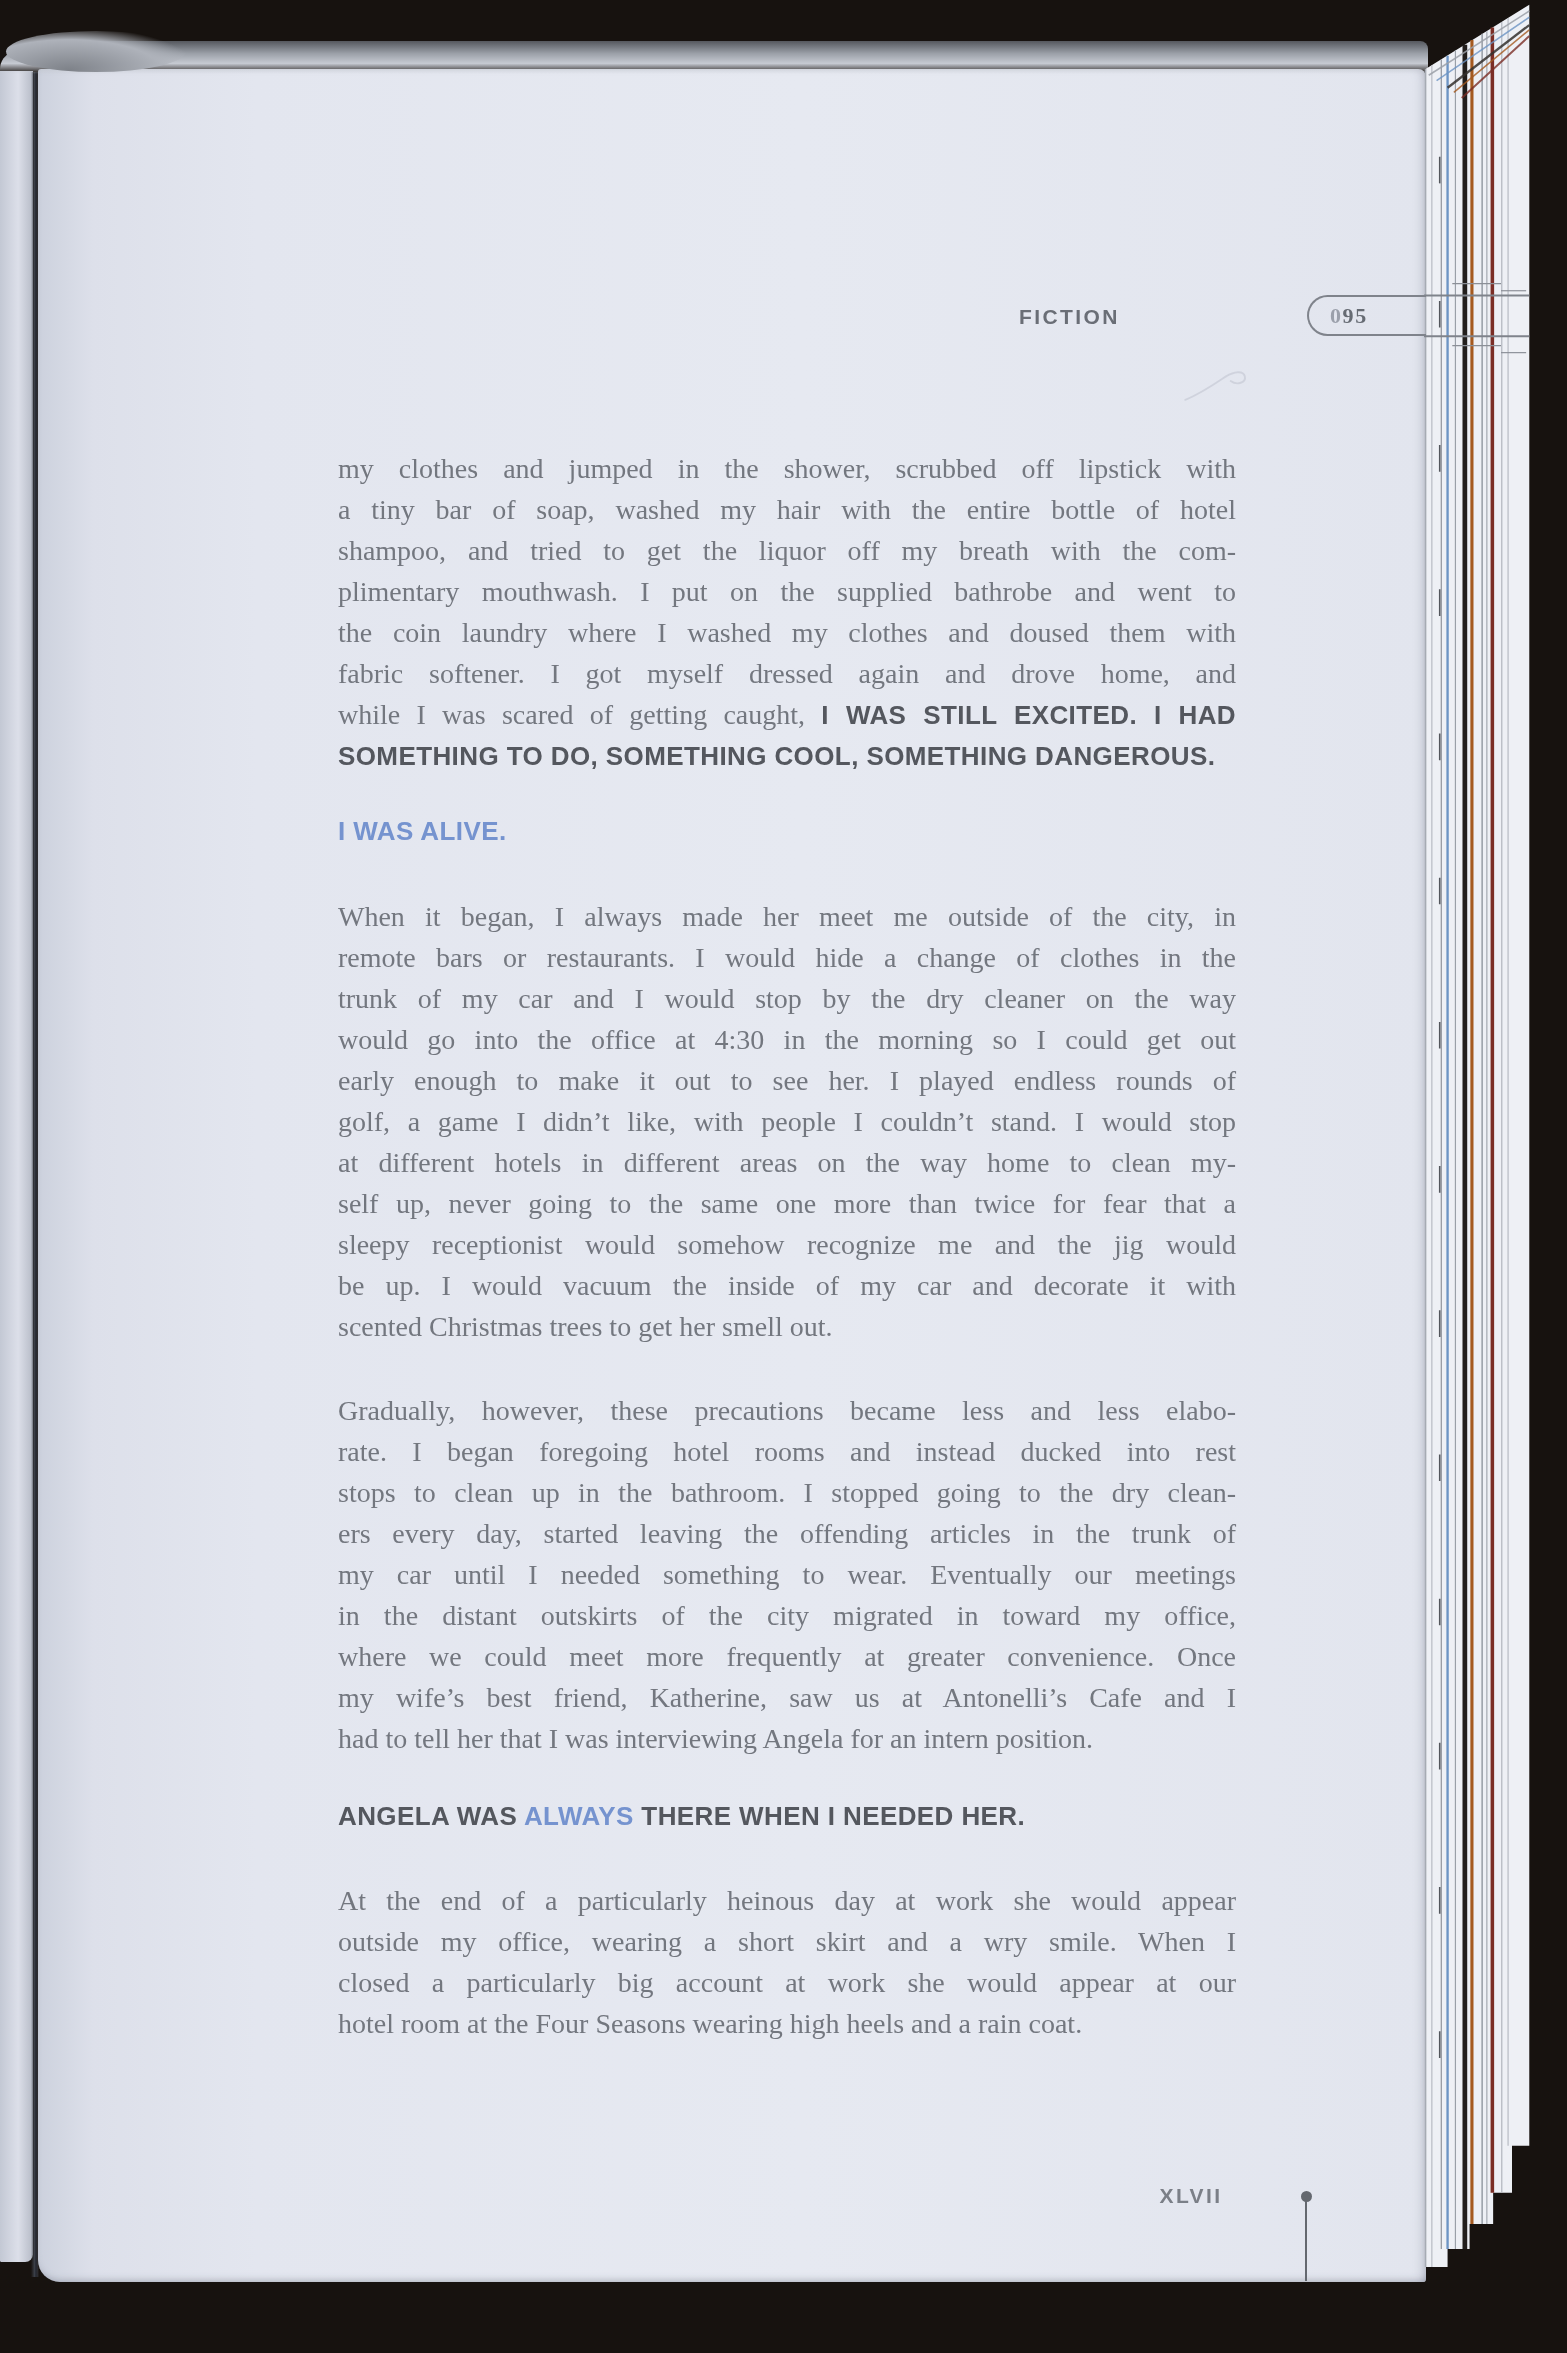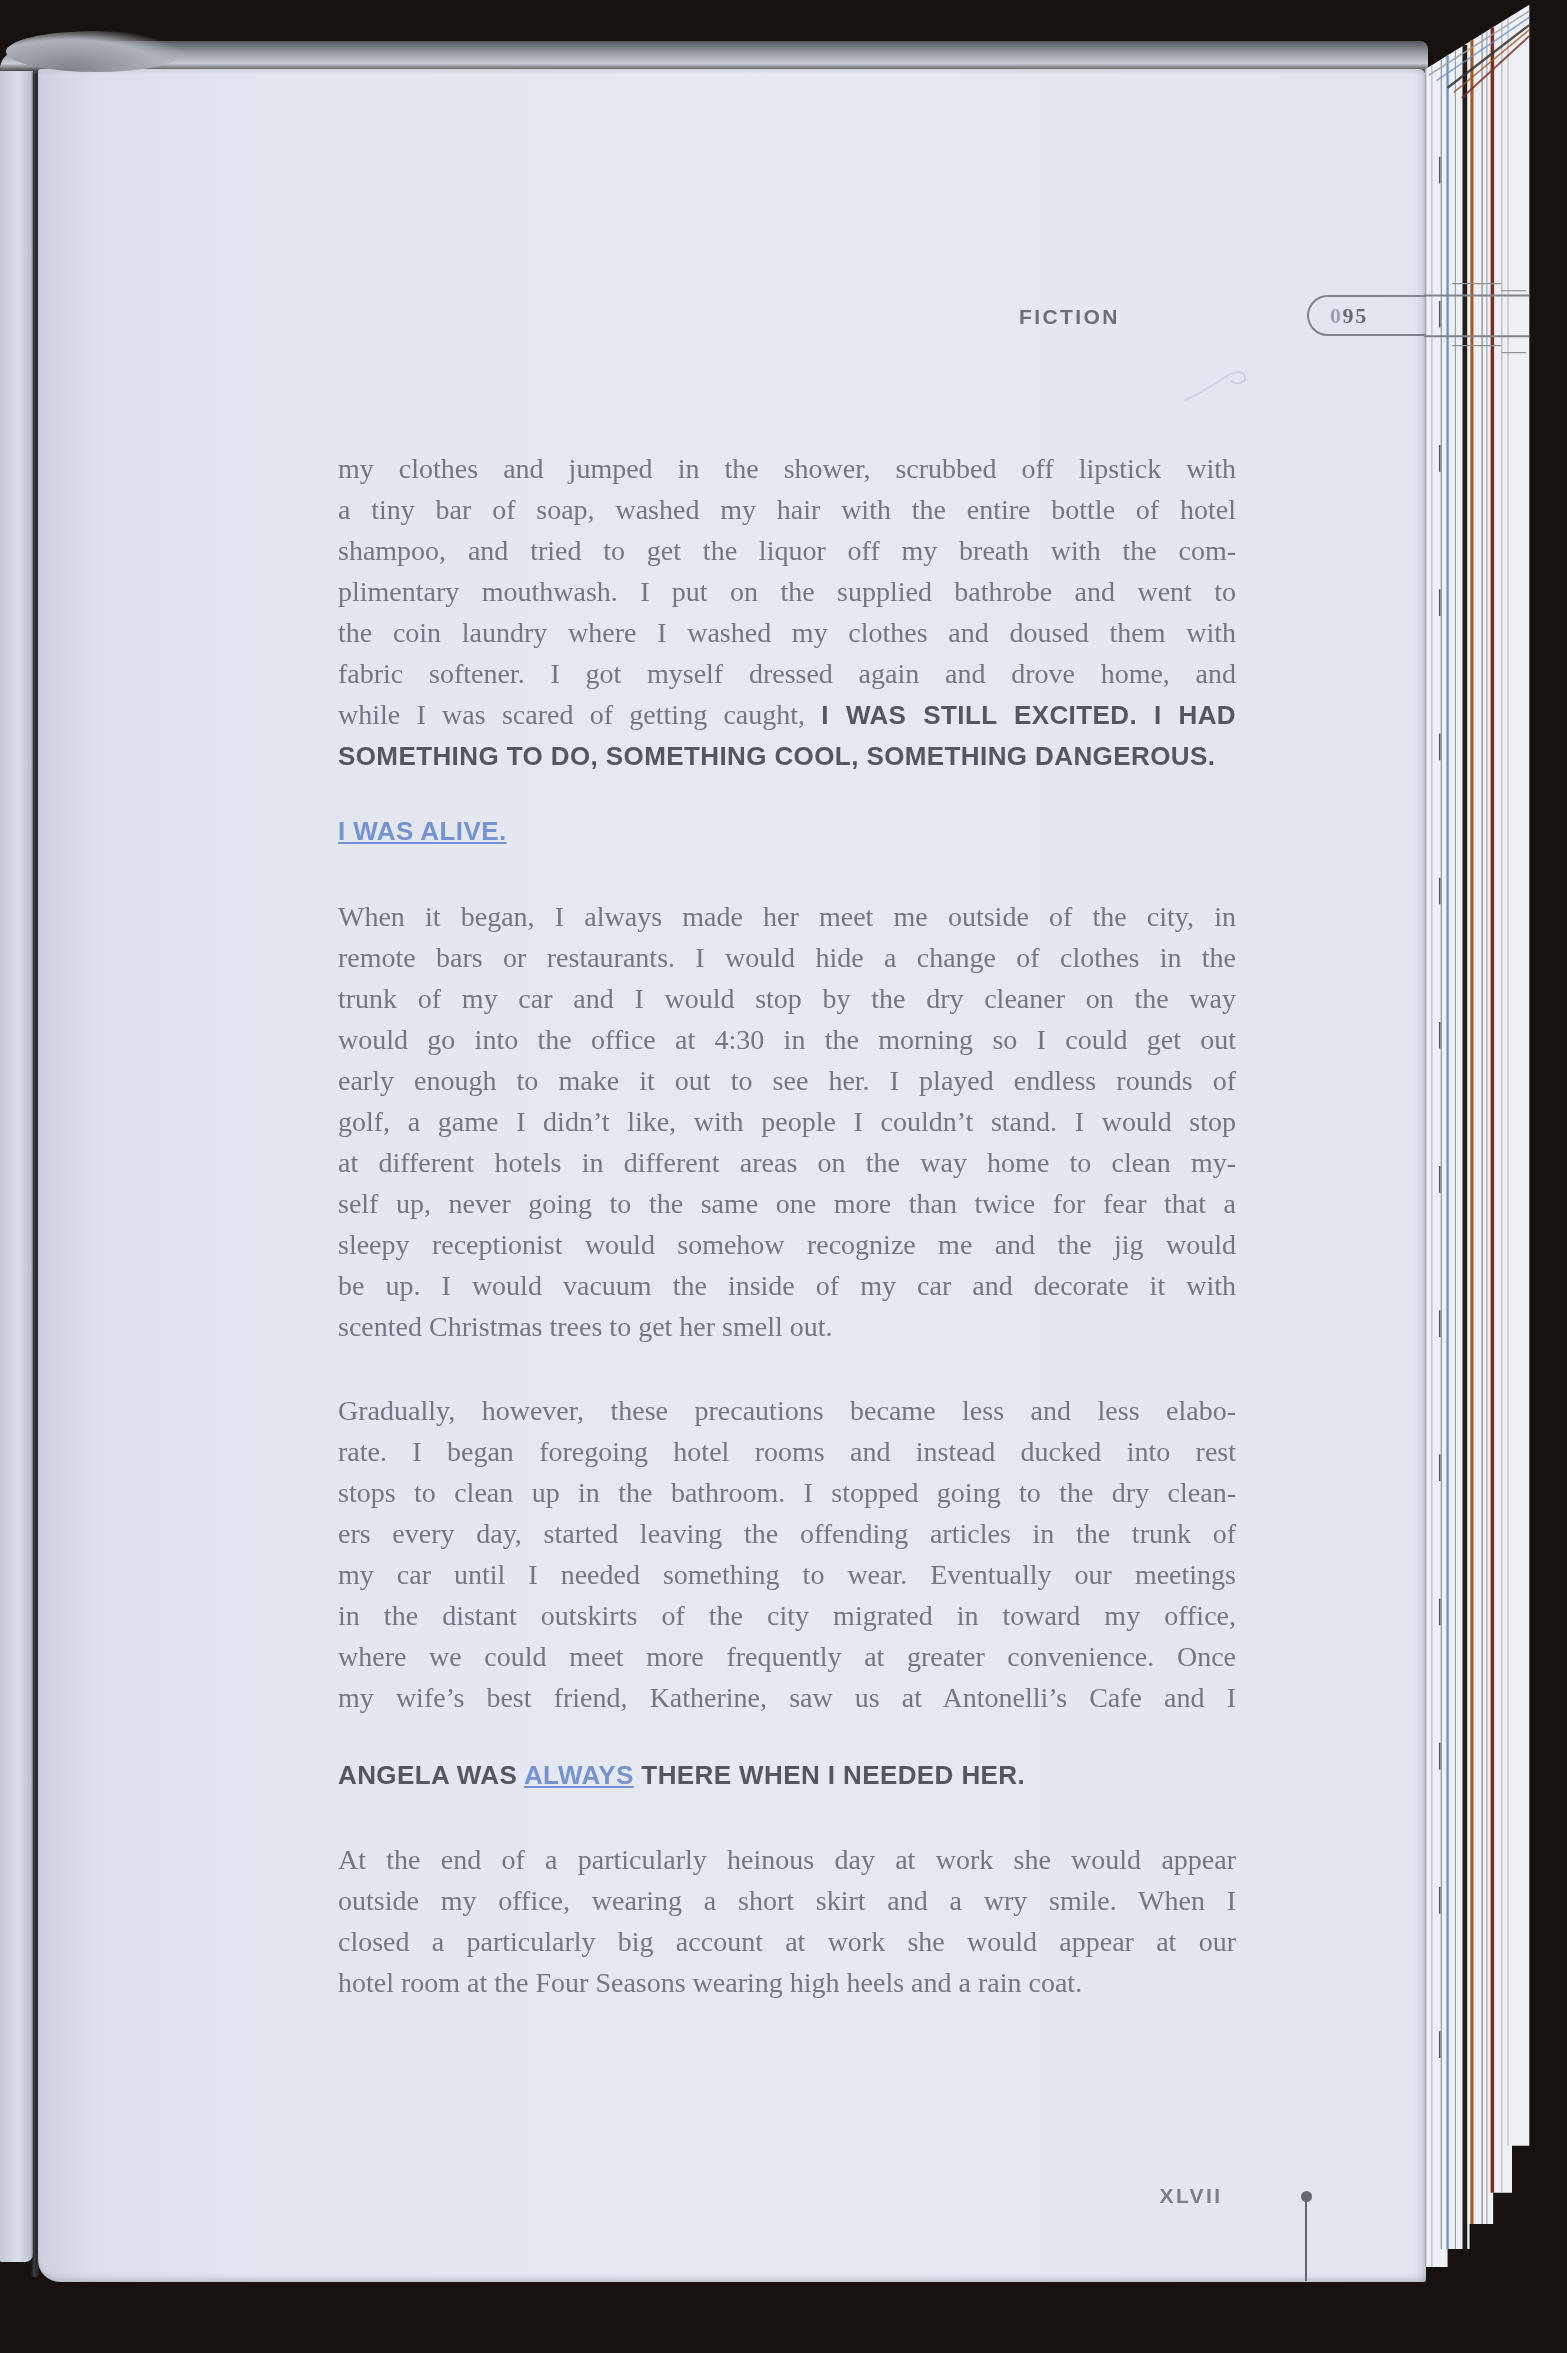--- a/index.html
+++ b/index.html
@@ -39,21 +39,21 @@
   .tb{position:absolute;left:338px;top:448px;width:898px;color:#73777f;}
   .pblock{margin:0;}
   .bline{display:block;height:41px;line-height:41px;font-family:"Liberation Serif",serif;
     font-size:28px;text-align:justify;text-align-last:justify;white-space:nowrap;}
   .pblock .bline.last{text-align-last:left;}
   .hblock .bline{height:34px;line-height:34px;text-align:left;text-align-last:left;white-space:nowrap;}
   .run-r{font-family:"Liberation Serif",serif;color:#73777f;}
   .run-b{font-family:"Liberation Sans",sans-serif;font-weight:bold;font-size:26px;
     letter-spacing:0.4px;color:#54575e;}
   .run-u{font-family:"Liberation Sans",sans-serif;font-weight:bold;font-size:26px;
-    letter-spacing:0.4px;color:#7593cf;text-decoration:underline;}
+    letter-spacing:0.4px;color:#7593cf;}
   .tb > :nth-child(2){margin:38px 0 48px;}  
   .tb > :nth-child(4){margin-top:43px;}     
   .tb > :nth-child(5){margin:40px 0 47px;}  
 
   
   .folio{position:absolute;left:1097px;top:2184px;width:188px;text-align:center;
     font-size:21px;font-weight:bold;letter-spacing:2.4px;color:#7b7f87;}
   .folio-dot{position:absolute;left:1301px;top:2191px;width:11px;height:11px;border-radius:50%;
     background:#64686f;}
   .folio-line{position:absolute;left:1305px;top:2196px;width:2.4px;height:85px;background:#64686f;}
@@ -140,20 +140,21 @@
       </div>
       <div class="pblock">
         <div class="bline"><span class="run-r">Gradually, however, these precautions became less and less elabo-</span></div>
         <div class="bline"><span class="run-r">rate. I began foregoing hotel rooms and instead ducked into rest</span></div>
         <div class="bline"><span class="run-r">stops to clean up in the bathroom. I stopped going to the dry clean-</span></div>
         <div class="bline"><span class="run-r">ers every day, started leaving the offending articles in the trunk of</span></div>
         <div class="bline"><span class="run-r">my car until I needed something to wear. Eventually our meetings</span></div>
         <div class="bline"><span class="run-r">in the distant outskirts of the city migrated in toward my office,</span></div>
         <div class="bline"><span class="run-r">where we could meet more frequently at greater convenience. Once</span></div>
         <div class="bline"><span class="run-r">my wife’s best friend, Katherine, saw us at Antonelli’s Cafe and I</span></div>
+        <div class="bline last"><span class="run-r">had to tell her that I was interviewing Angela for an intern position.</span></div>
       </div>
       <div class="hblock">
         <div class="bline last"><span class="run-b">ANGELA WAS </span><span class="run-u">ALWAYS</span><span class="run-b"> THERE WHEN I NEEDED HER.</span></div>
       </div>
       <div class="pblock">
         <div class="bline"><span class="run-r">At the end of a particularly heinous day at work she would appear</span></div>
         <div class="bline"><span class="run-r">outside my office, wearing a short skirt and a wry smile. When I</span></div>
         <div class="bline"><span class="run-r">closed a particularly big account at work she would appear at our</span></div>
         <div class="bline last"><span class="run-r">hotel room at the Four Seasons wearing high heels and a rain coat.</span></div>
       </div>

